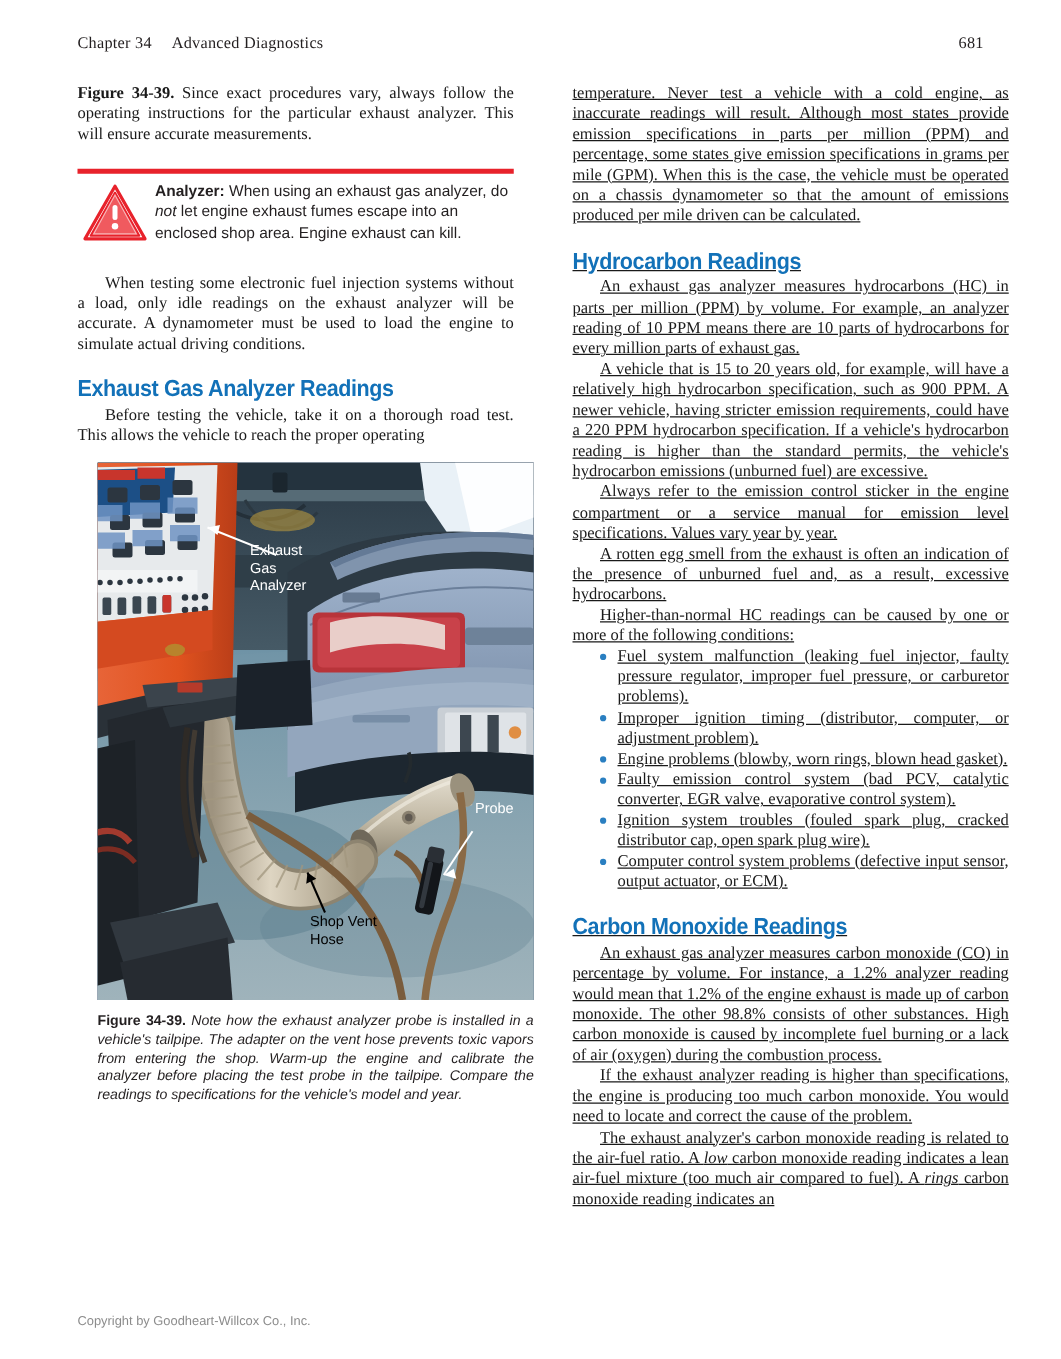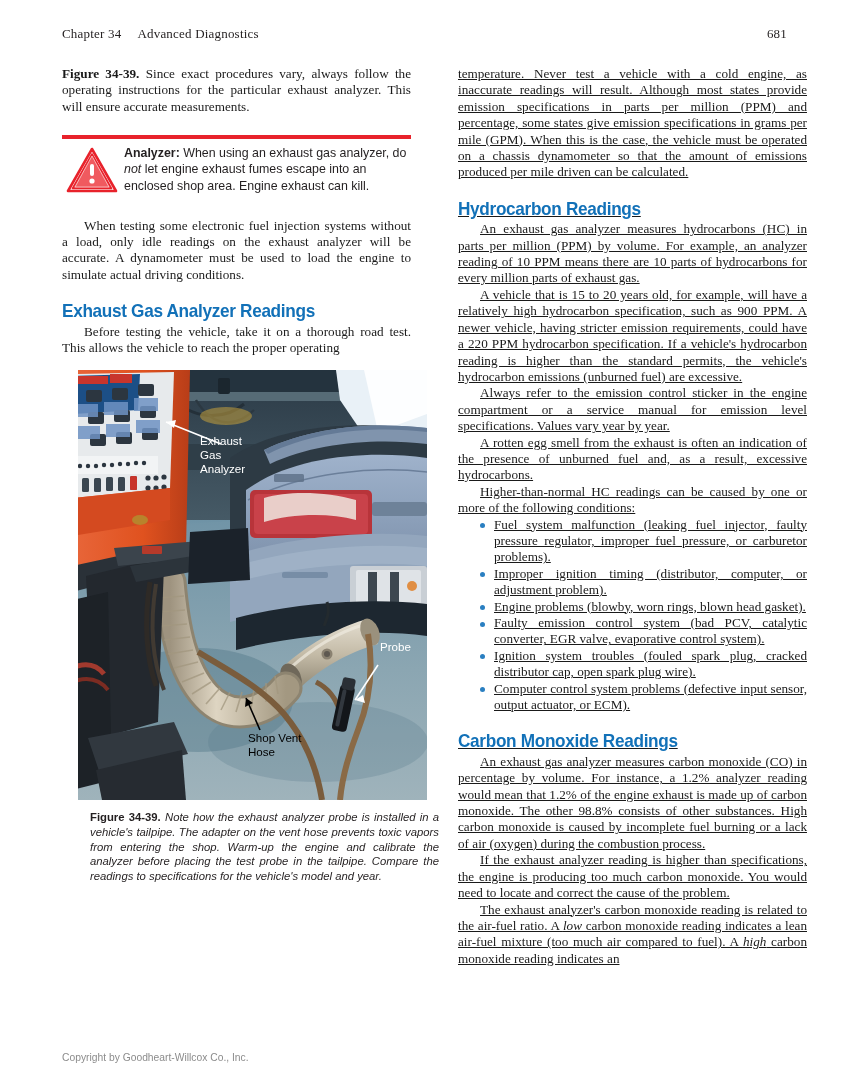--- a/index.html
+++ b/index.html
@@ -141,21 +141,20 @@
 
   .fig-caption {
     width: 349px;
     margin-top: 10px;
     font-family: "Liberation Sans", sans-serif;
     font-size: 11.3px;
     line-height: 14.6px;
     text-align: justify;
     font-style: italic;
     color: #231f20;
-    margin-left: 12px;
   }
   .fig-caption b { font-style: normal; font-weight: bold; }
 
   
   .copyright {
     position: absolute;
     left: 62px; top: 1052px;
     font-family: "Liberation Sans", sans-serif;
     font-size: 10.3px;
     color: #8c8c8c;
@@ -445,17 +444,17 @@
       <li>Engine problems (blowby, worn rings, blown head gasket).</li>
       <li>Faulty emission control system (bad PCV, catalytic converter, EGR valve, evaporative control system).</li>
       <li>Ignition system troubles (fouled spark plug, cracked distributor cap, open spark plug wire).</li>
       <li>Computer control system problems (defective input sensor, output actuator, or ECM).</li>
     </ul>
 
     <h2 class="sec">Carbon Monoxide Readings</h2>
 
     <p class="ind">An exhaust gas analyzer measures carbon monoxide (CO) in percentage by volume. For instance, a 1.2% analyzer reading would mean that 1.2% of the engine exhaust is made up of carbon monoxide. The other 98.8% consists of other substances. High carbon monoxide is caused by incomplete fuel burning or a lack of air (oxygen) during the combustion process.</p>
     <p class="ind">If the exhaust analyzer reading is higher than specifications, the engine is producing too much carbon monoxide. You would need to locate and correct the cause of the problem.</p>
-    <p class="ind"><span>The exhaust analyzer's carbon monoxide reading is related to the air-fuel ratio. A </span><i>low</i><span> carbon monoxide reading indicates a lean air-fuel mixture (too much air compared to fuel). A </span><i>high</i><span> carbon monoxide reading indicates an</span></p>
+    <p class="ind"><span>The exhaust analyzer's carbon monoxide reading is related to the air-fuel ratio. A </span><i>low</i><span> carbon monoxide reading indicates a lean air-fuel mixture (too much air compared to fuel). A </span><i>rings</i><span> carbon monoxide reading indicates an</span></p>
   </div>
 
   <div class="copyright">Copyright by Goodheart-Willcox Co., Inc.</div>
 </div>
 
 </body></html>

